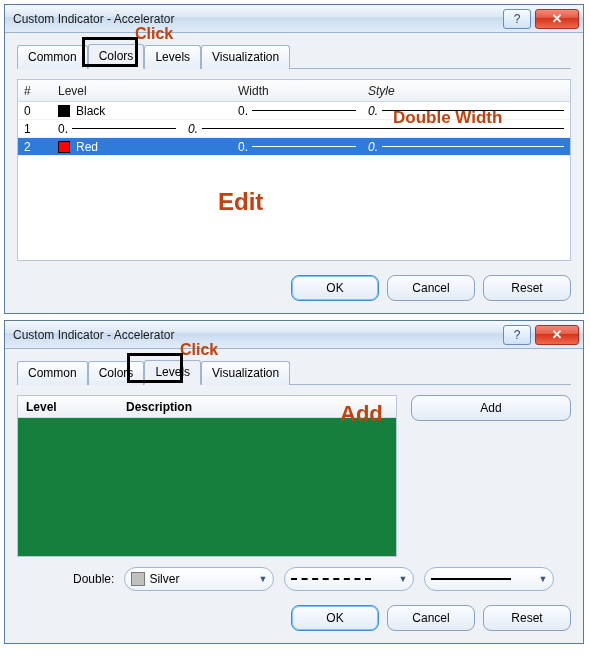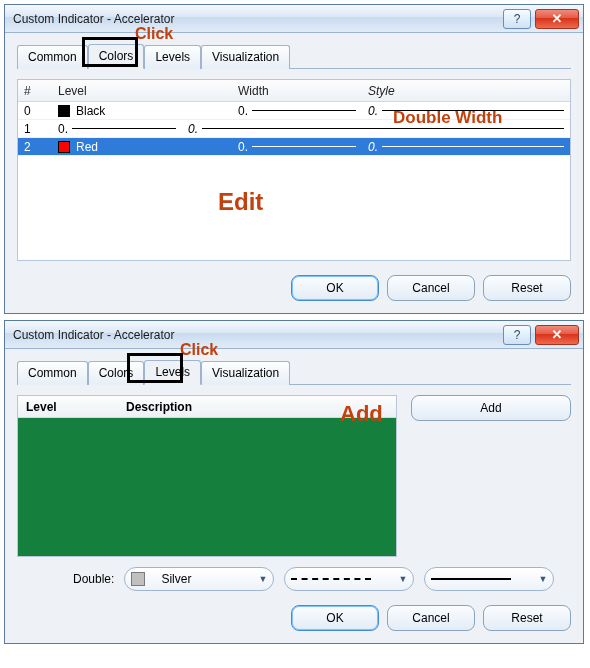--- a/index.html
+++ b/index.html
@@ -135,21 +135,21 @@
   }
   .levels-table {
     border:1px solid #b8c6d8; background:#15803d; flex:1; height:162px;font-weight:bold;
   }
   .levels-head { display:flex; height:22px; background:linear-gradient(#fdfdfd,#ecf1f7); border-bottom:1px solid #d0d9e6;}
   .lh { padding:0 8px; display:flex; align-items:center; }
   .side-btns { width:160px; display:flex; flex-direction:column; gap:8px;}
   .stylerow { display:flex; align-items:center; gap:10px; margin-top:6px; padding-left:56px;}
   .combo {
     border:1px solid #9fb5cf; background:linear-gradient(#fff,#eef3f9);
-    height:24px; display:flex; align-items:center; padding:0 6px; gap:16px;
+    height:24px; display:flex; align-items:center; padding:0 6px; gap:4px;
     cursor:pointer; border-radius:12px;
   }
   .combo .arrow { margin-left:auto; font-size:9px; color:#3a5a7c;}
   .mini-swatch { width:14px; height:14px; background:#c0c0c0; border:1px solid #7a7a7a;}
   .dashprev { width:80px; height:0; border-top:2px dashed #000;}
   .solidprev{ width:80px; height:0; border-top:2px solid #000;}
   
   .annot {
     position:absolute;
     font-family: Arial, sans-serif;

